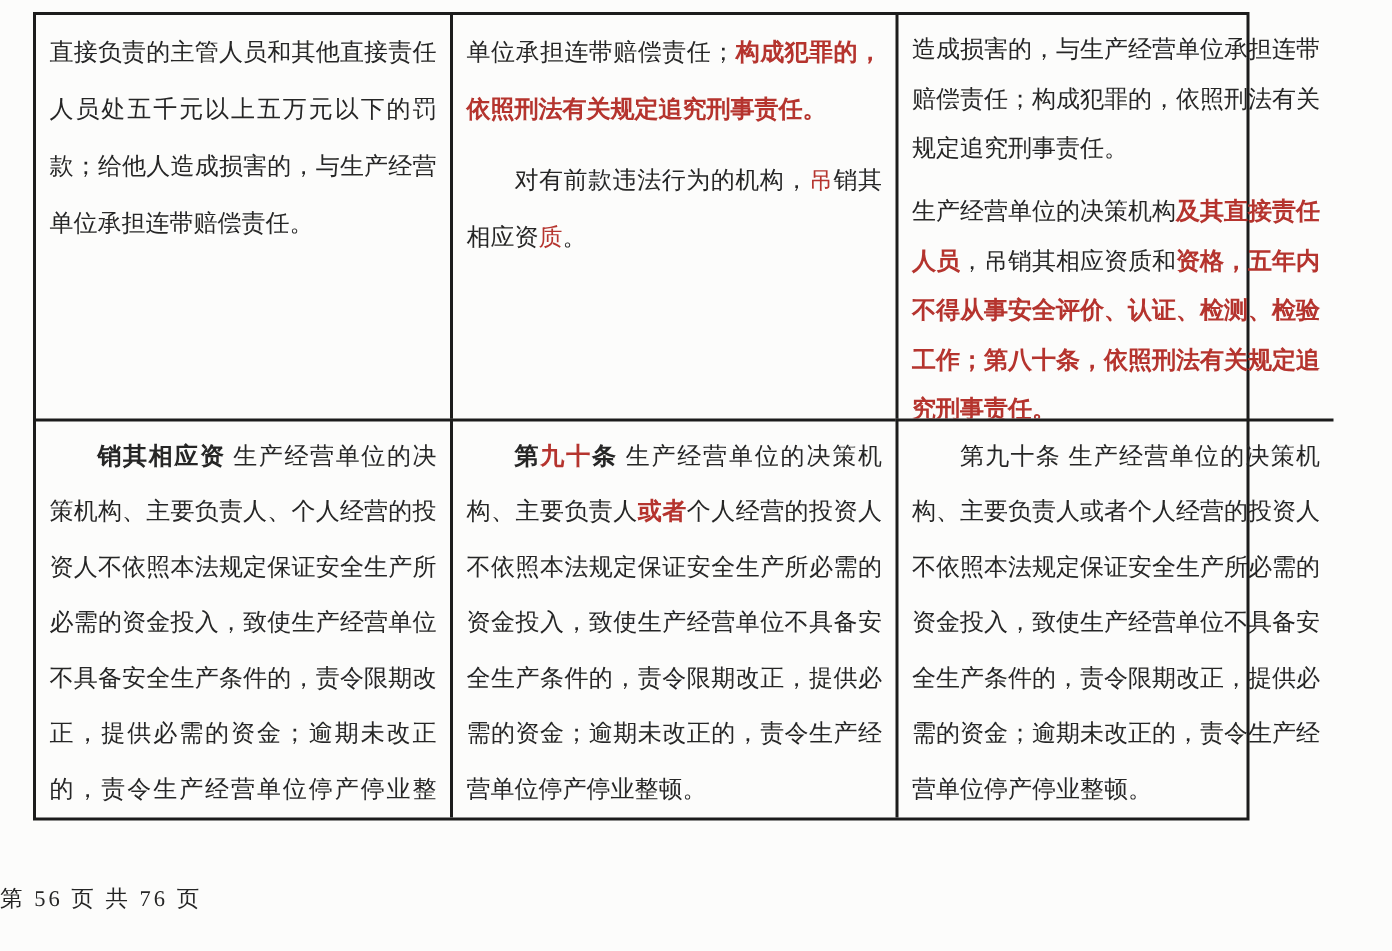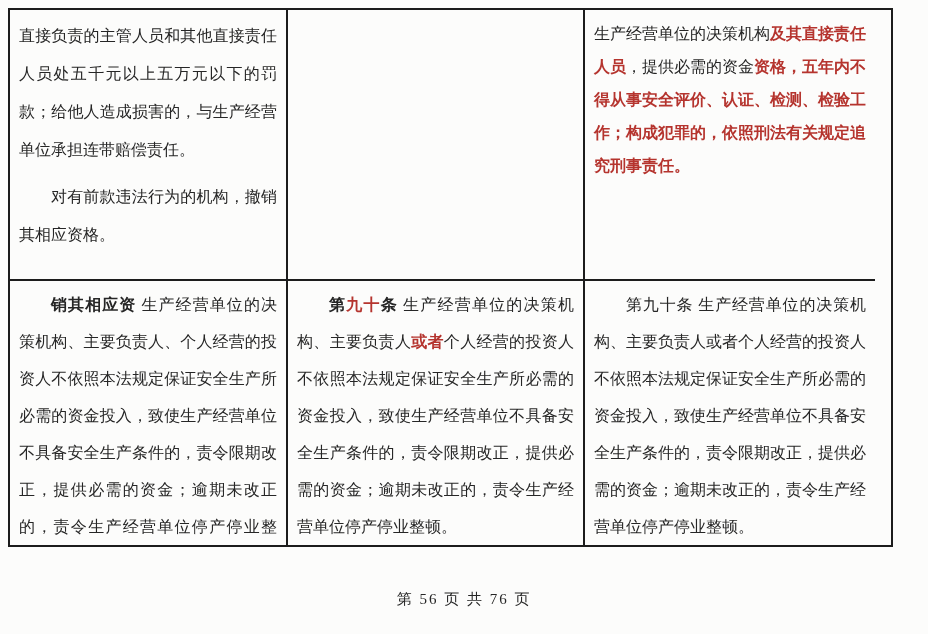--- a/index.html
+++ b/index.html
@@ -14,23 +14,23 @@
     position: relative;
     width: 928px;
     height: 634px;
     background: var(--page-bg);
     font-family: "Liberation Serif", "DejaVu Serif", serif;
     color: var(--ink);
     overflow: hidden;
   }
   .doc-table {
     position: absolute;
-    left: 8px;
+    left: 22px;
     top: 8px;
-    width: 885px;
+    width: 811px;
     height: 539px;
     display: grid;
     grid-template-columns: 276px 297px 292px;
     grid-template-rows: 269px 266px;
     border: 2px solid var(--border);
     background: var(--page-bg);
   }
   .cell {
     overflow: hidden;
     padding: 7px 9px 4px 9px;
@@ -44,38 +44,39 @@
   .para { text-align: justify; }
   .para + .para { margin-top: 9px; }
   .para.indent { text-indent: 2em; }
   .red { color: var(--red); }
   .bold { font-weight: bold; }
   .page-footer {
     position: absolute;
     left: 0;
     right: 0;
     top: 590px;
-    text-align: center;
     font-size: 15px;
     letter-spacing: 2px;
     color: var(--ink);
   }
 </style>
 </head>
 <body>
 
 <div class="doc-table">
     <div class="cell r0 c0">
       <p class="para"><span>直接负责的主管人员和其他直接责任人员处五千元以上五万元以下的罚款；给他人造成损害的，与生产经营单位承担连带赔偿责任。</span></p>
-      <p class="para indent"><span>对有前款违法行为的机构，撤销其相应资格。</span></p>
     </div>
     <div class="cell r0 c1">
+      <p class="para"><span>单位承担连带赔偿责任；</span><span class="red bold">构成犯罪的，依照刑法有关规定追究刑事责任。</span></p>
+      <p class="para indent"><span>对有前款违法行为的机构，</span><span class="red">吊</span><span>销其相应资</span><span class="red">质</span><span>。</span></p>
     </div>
     <div class="cell r0 c2">
-      <p class="para"><span>生产经营单位的决策机构</span><span class="red bold">及其直接责任人员</span><span>，提供必需的资金</span><span class="red bold">资格，五年内不得从事安全评价、认证、检测、检验工作；构成犯罪的，依照刑法有关规定追究刑事责任。</span></p>
+      <p class="para"><span>造成损害的，与生产经营单位承担连带赔偿责任；构成犯罪的，依照刑法有关规定追究刑事责任。</span></p>
+      <p class="para"><span>生产经营单位的决策机构</span><span class="red bold">及其直接责任人员</span><span>，吊销其相应资质和</span><span class="red bold">资格，五年内不得从事安全评价、认证、检测、检验工作；第八十条，依照刑法有关规定追究刑事责任。</span></p>
     </div>
     <div class="cell r1 c0">
       <p class="para indent"><span class="bold">销其相应资</span><span> 生产经营单位的决策机构、主要负责人、个人经营的投资人不依照本法规定保证安全生产所必需的资金投入，致使生产经营单位不具备安全生产条件的，责令限期改正，提供必需的资金；逾期未改正的，责令生产经营单位停产停业整顿。</span></p>
     </div>
     <div class="cell r1 c1">
       <p class="para indent"><span class="bold">第</span><span class="red bold">九十</span><span class="bold">条</span><span> 生产经营单位的决策机构、主要负责人</span><span class="red bold">或者</span><span>个人经营的投资人不依照本法规定保证安全生产所必需的资金投入，致使生产经营单位不具备安全生产条件的，责令限期改正，提供必需的资金；逾期未改正的，责令生产经营单位停产停业整顿。</span></p>
     </div>
     <div class="cell r1 c2">
       <p class="para indent"><span>第九十条 生产经营单位的决策机构、主要负责人或者个人经营的投资人不依照本法规定保证安全生产所必需的资金投入，致使生产经营单位不具备安全生产条件的，责令限期改正，提供必需的资金；逾期未改正的，责令生产经营单位停产停业整顿。</span></p>
     </div>

